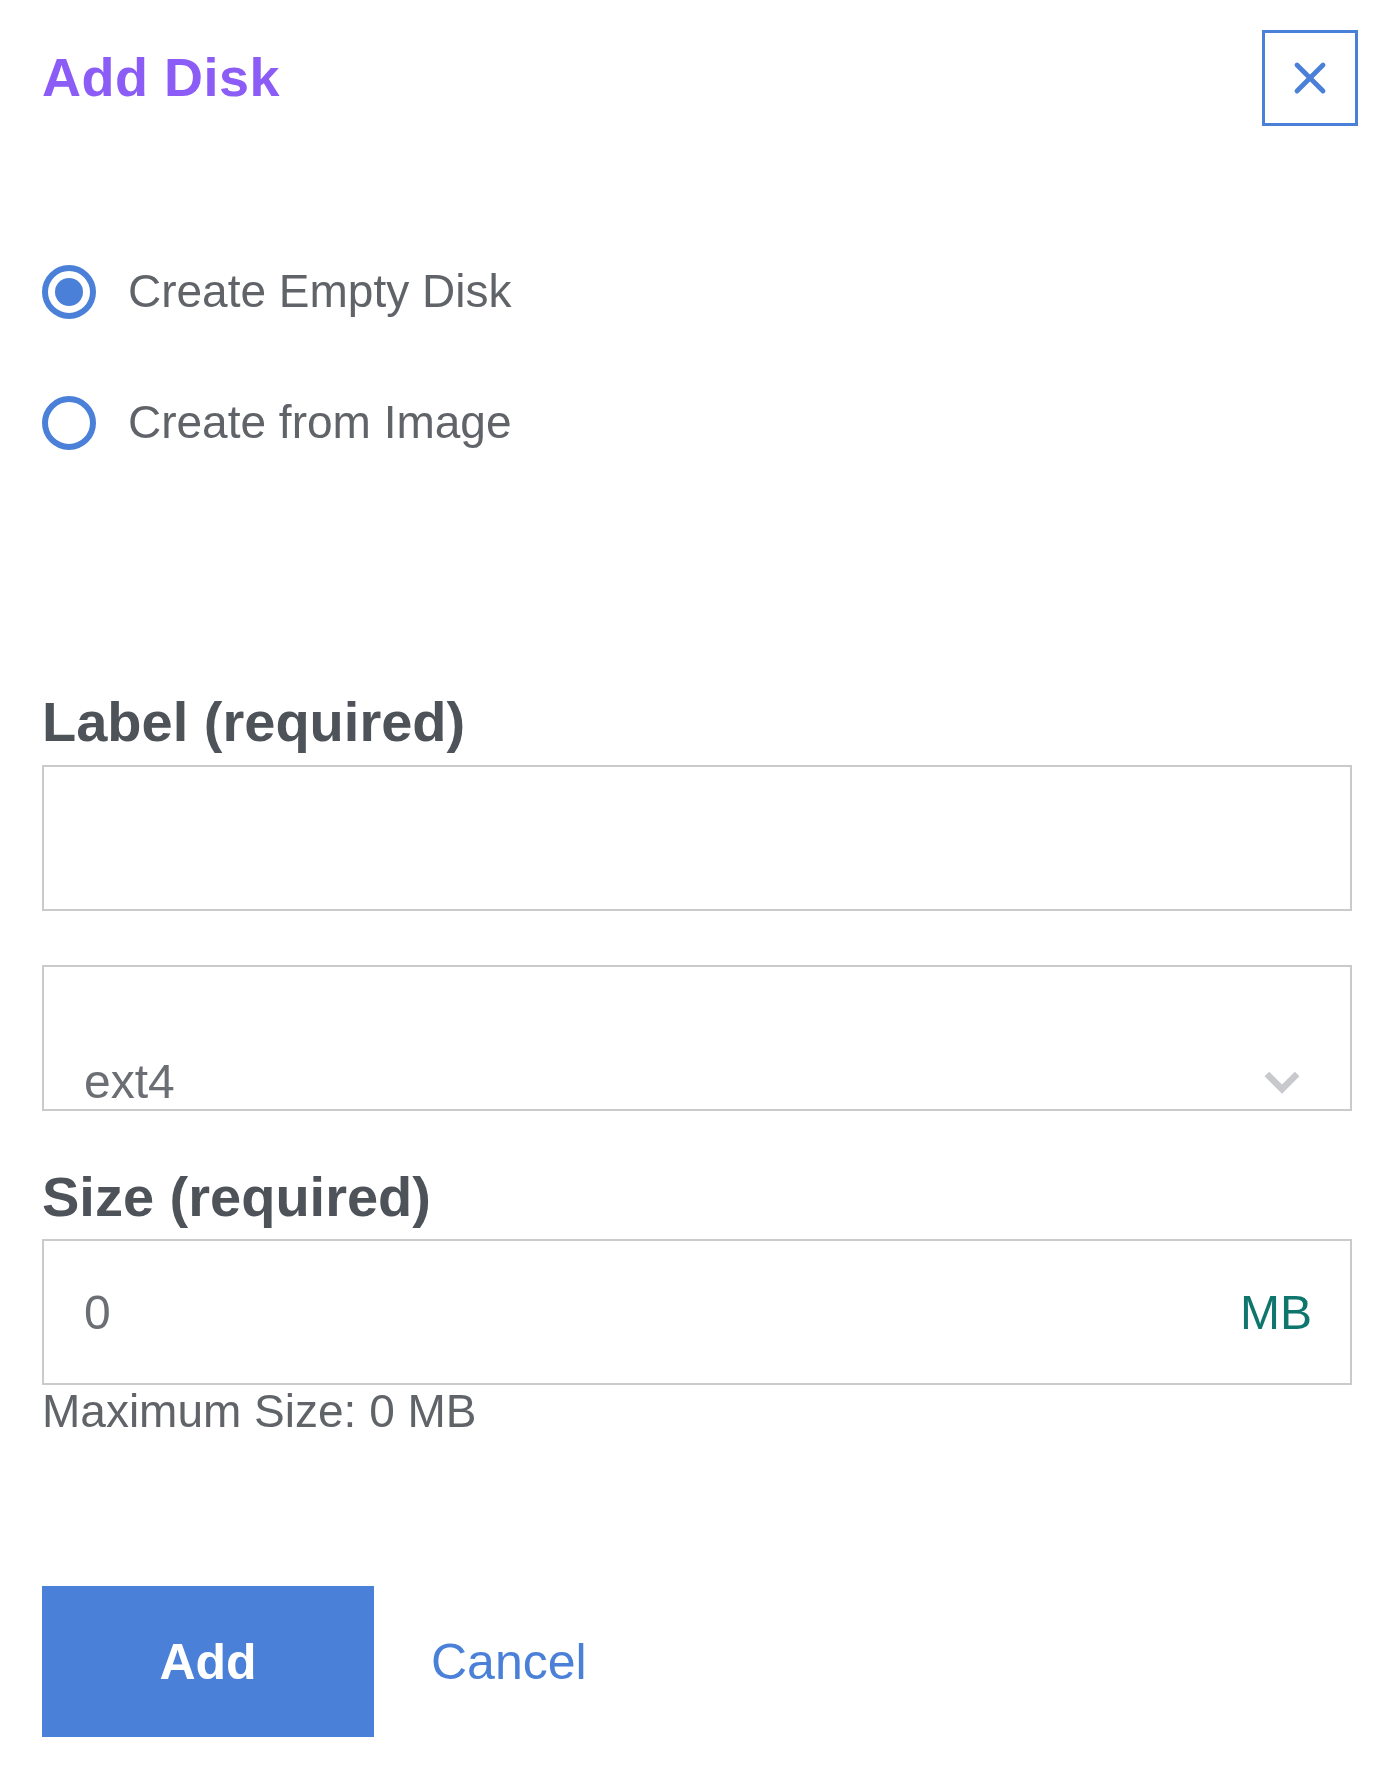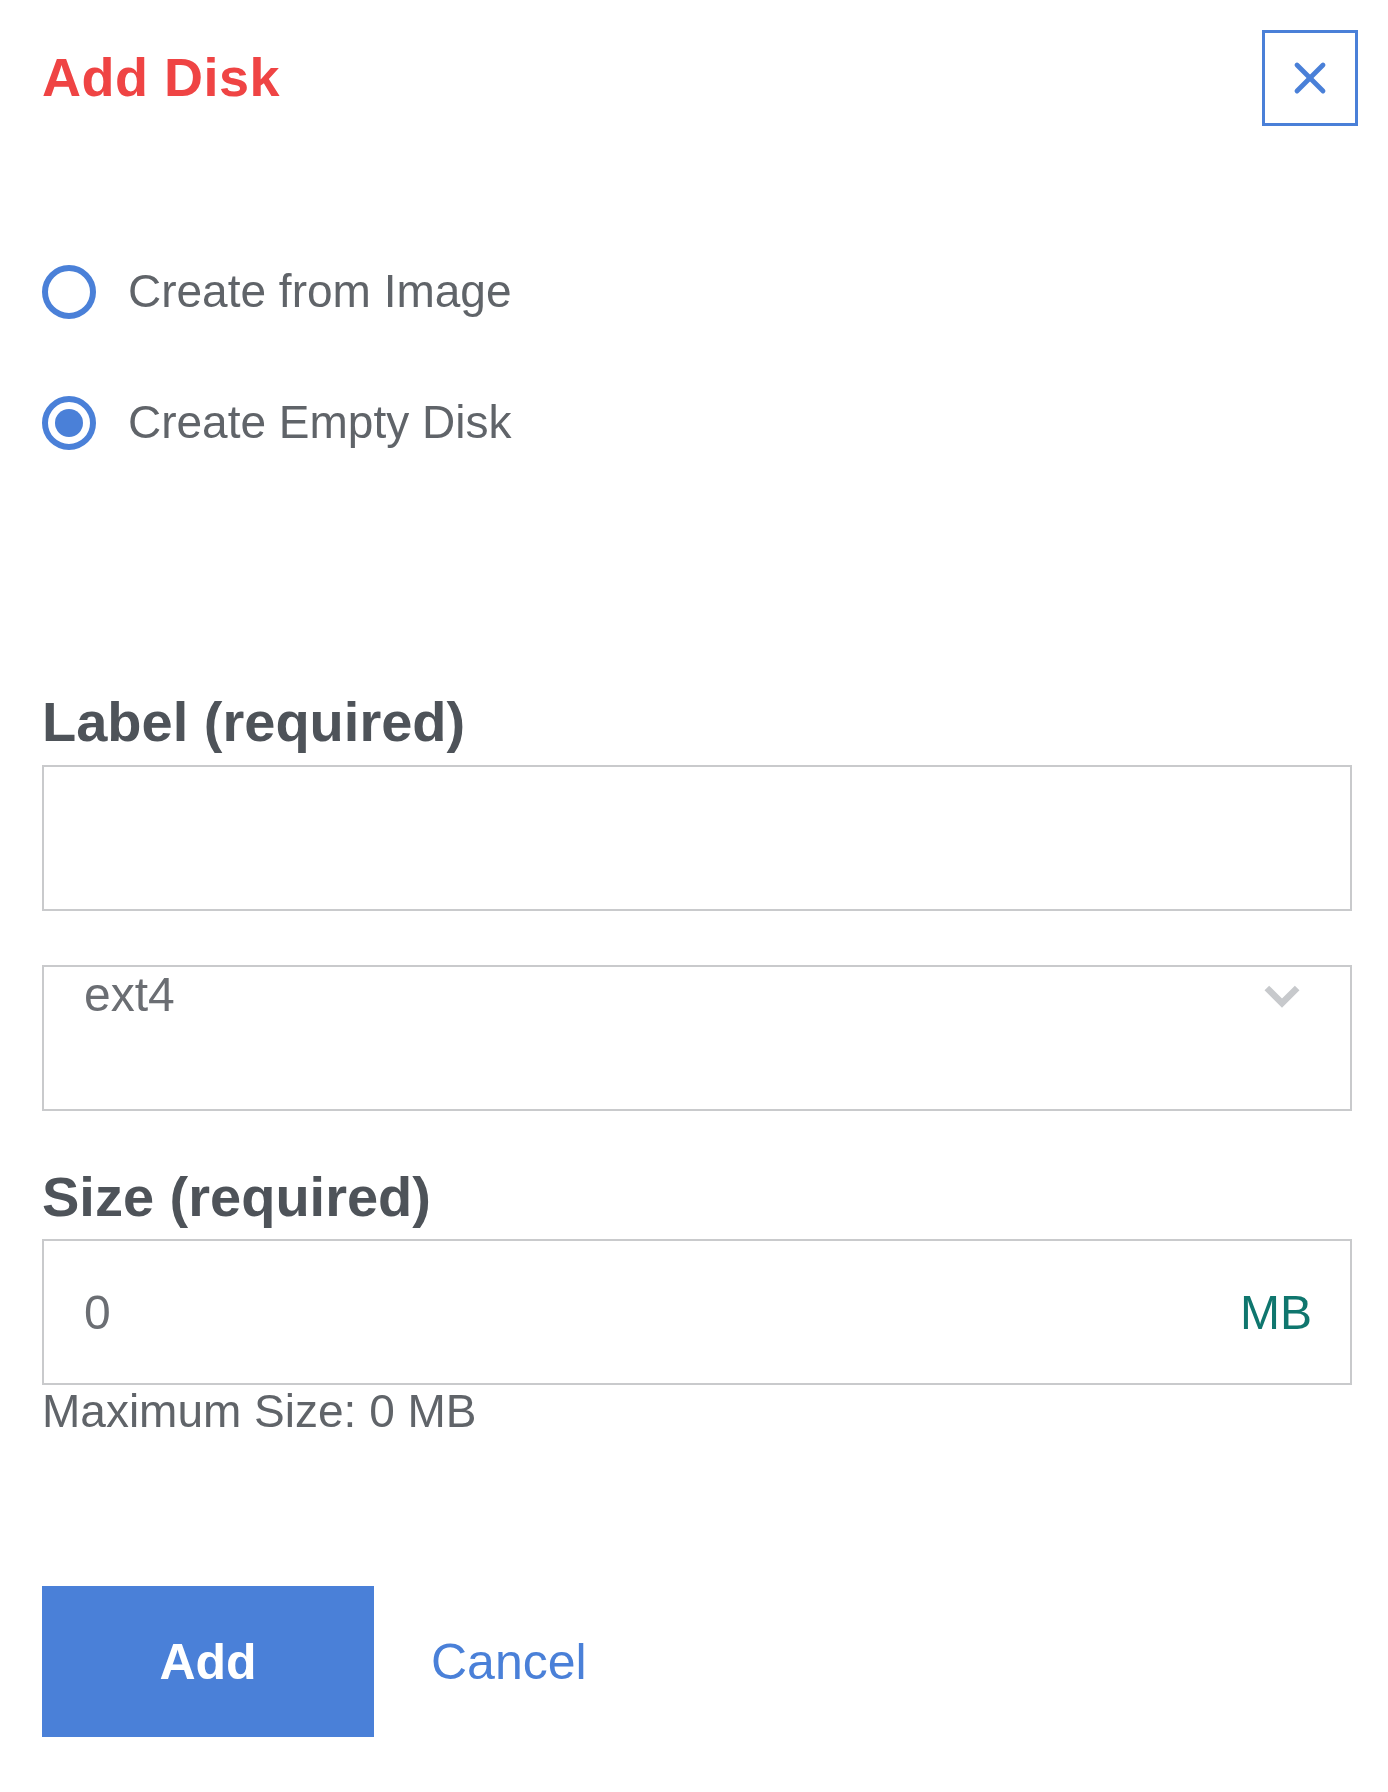--- a/index.html
+++ b/index.html
@@ -13,21 +13,21 @@
     width: 1388px;
     height: 1792px;
     background: #ffffff;
     padding: 46px 36px 0 42px;
     overflow: hidden;
   }
   
   .dlg-title {
     font-size: 54px;
     font-weight: 700;
-    color: #ef4444;
+    color: #8b5cf6;
     letter-spacing: 0.5px;
     line-height: 1.15;
   }
   .close-btn {
     position: absolute;
     top: 30px;
     right: 30px;
     width: 96px;
     height: 96px;
     background: #ffffff;
@@ -86,21 +86,21 @@
     background: #ffffff;
     border: 2px solid #c9cacc;
     font-family: "Liberation Sans", sans-serif;
     font-size: 48px;
     color: #6b6e73;
     padding: 0 40px;
     outline: none;
   }
   .select {
     display: flex;
-    align-items: flex-start;
+    align-items: flex-end;
     justify-content: space-between;
     cursor: pointer;
   }
   .select-value { color: #6b6e73; }
   .chevron { flex-shrink: 0; }
   .input-wrap { position: relative; width: 100%; }
   .input-wrap .text-input { padding-right: 170px; }
   .unit {
     position: absolute;
     right: 40px;
@@ -152,26 +152,26 @@
 
   <button class="close-btn">
     <svg width="48" height="48" viewBox="0 0 24 24">
       <line x1="5.5" y1="5.5" x2="18.5" y2="18.5" stroke="#4a80d8" stroke-width="2.4" stroke-linecap="round"></line>
       <line x1="18.5" y1="5.5" x2="5.5" y2="18.5" stroke="#4a80d8" stroke-width="2.4" stroke-linecap="round"></line>
     </svg>
   </button>
 
   <div class="radios">
     <div class="radio-row">
+      <span class="radio checked"></span>
+      <span class="radio-label">Create Empty Disk</span>
+    </div>
+    <div class="radio-row">
       <span class="radio"></span>
       <span class="radio-label">Create from Image</span>
-    </div>
-    <div class="radio-row">
-      <span class="radio checked"></span>
-      <span class="radio-label">Create Empty Disk</span>
     </div>
   </div>
 
   <div class="form">
 
     <div class="field-group">
       <div class="field-label">Label (required)</div>
       <input class="text-input" type="text" value="" style="">
     </div>
 

